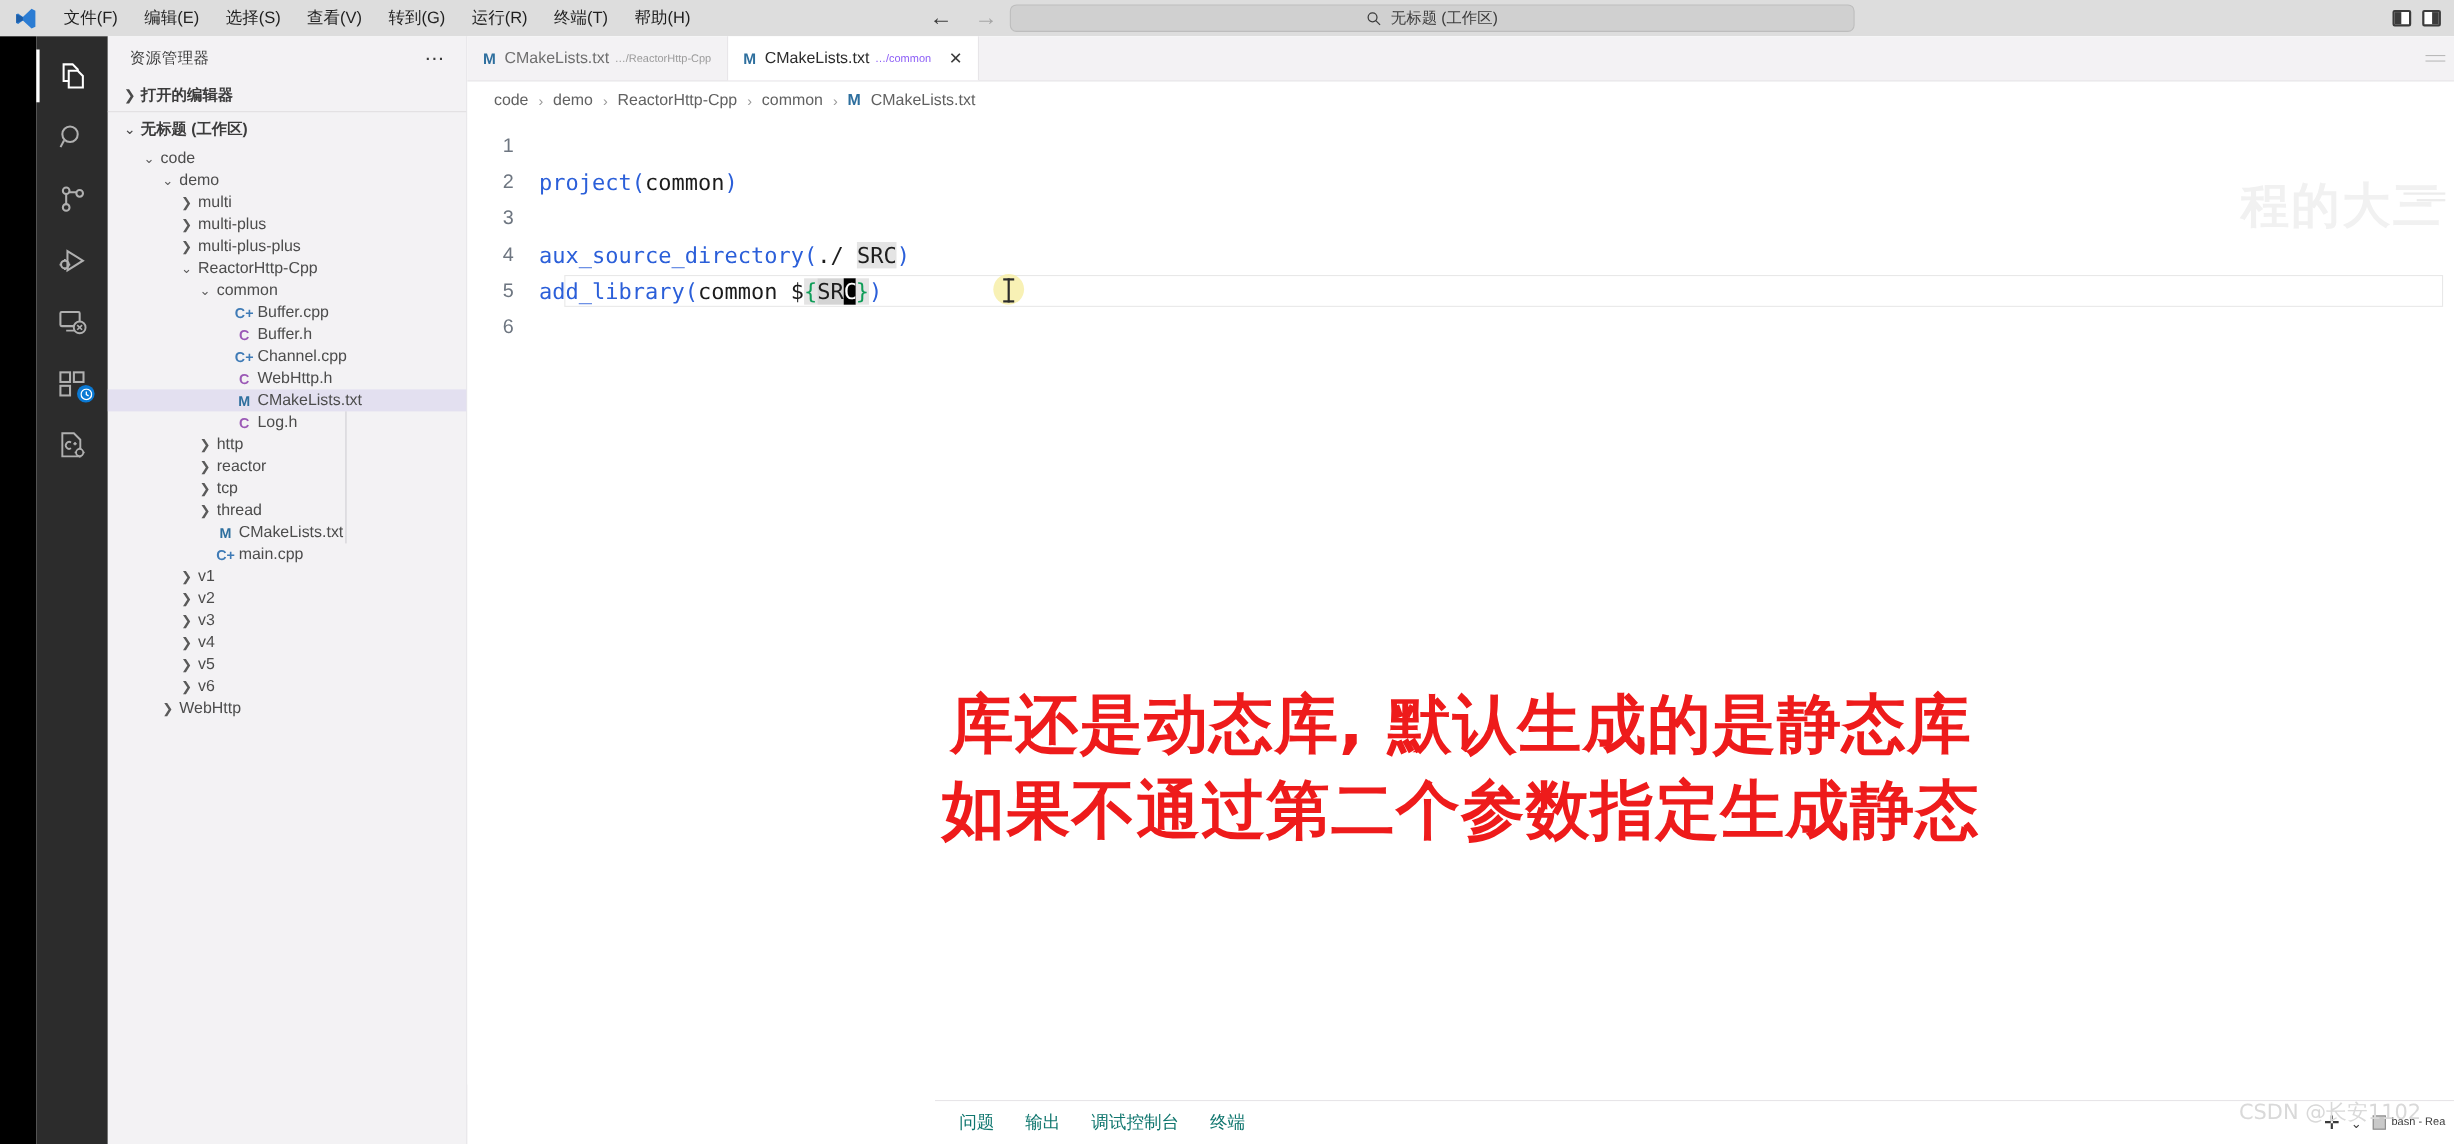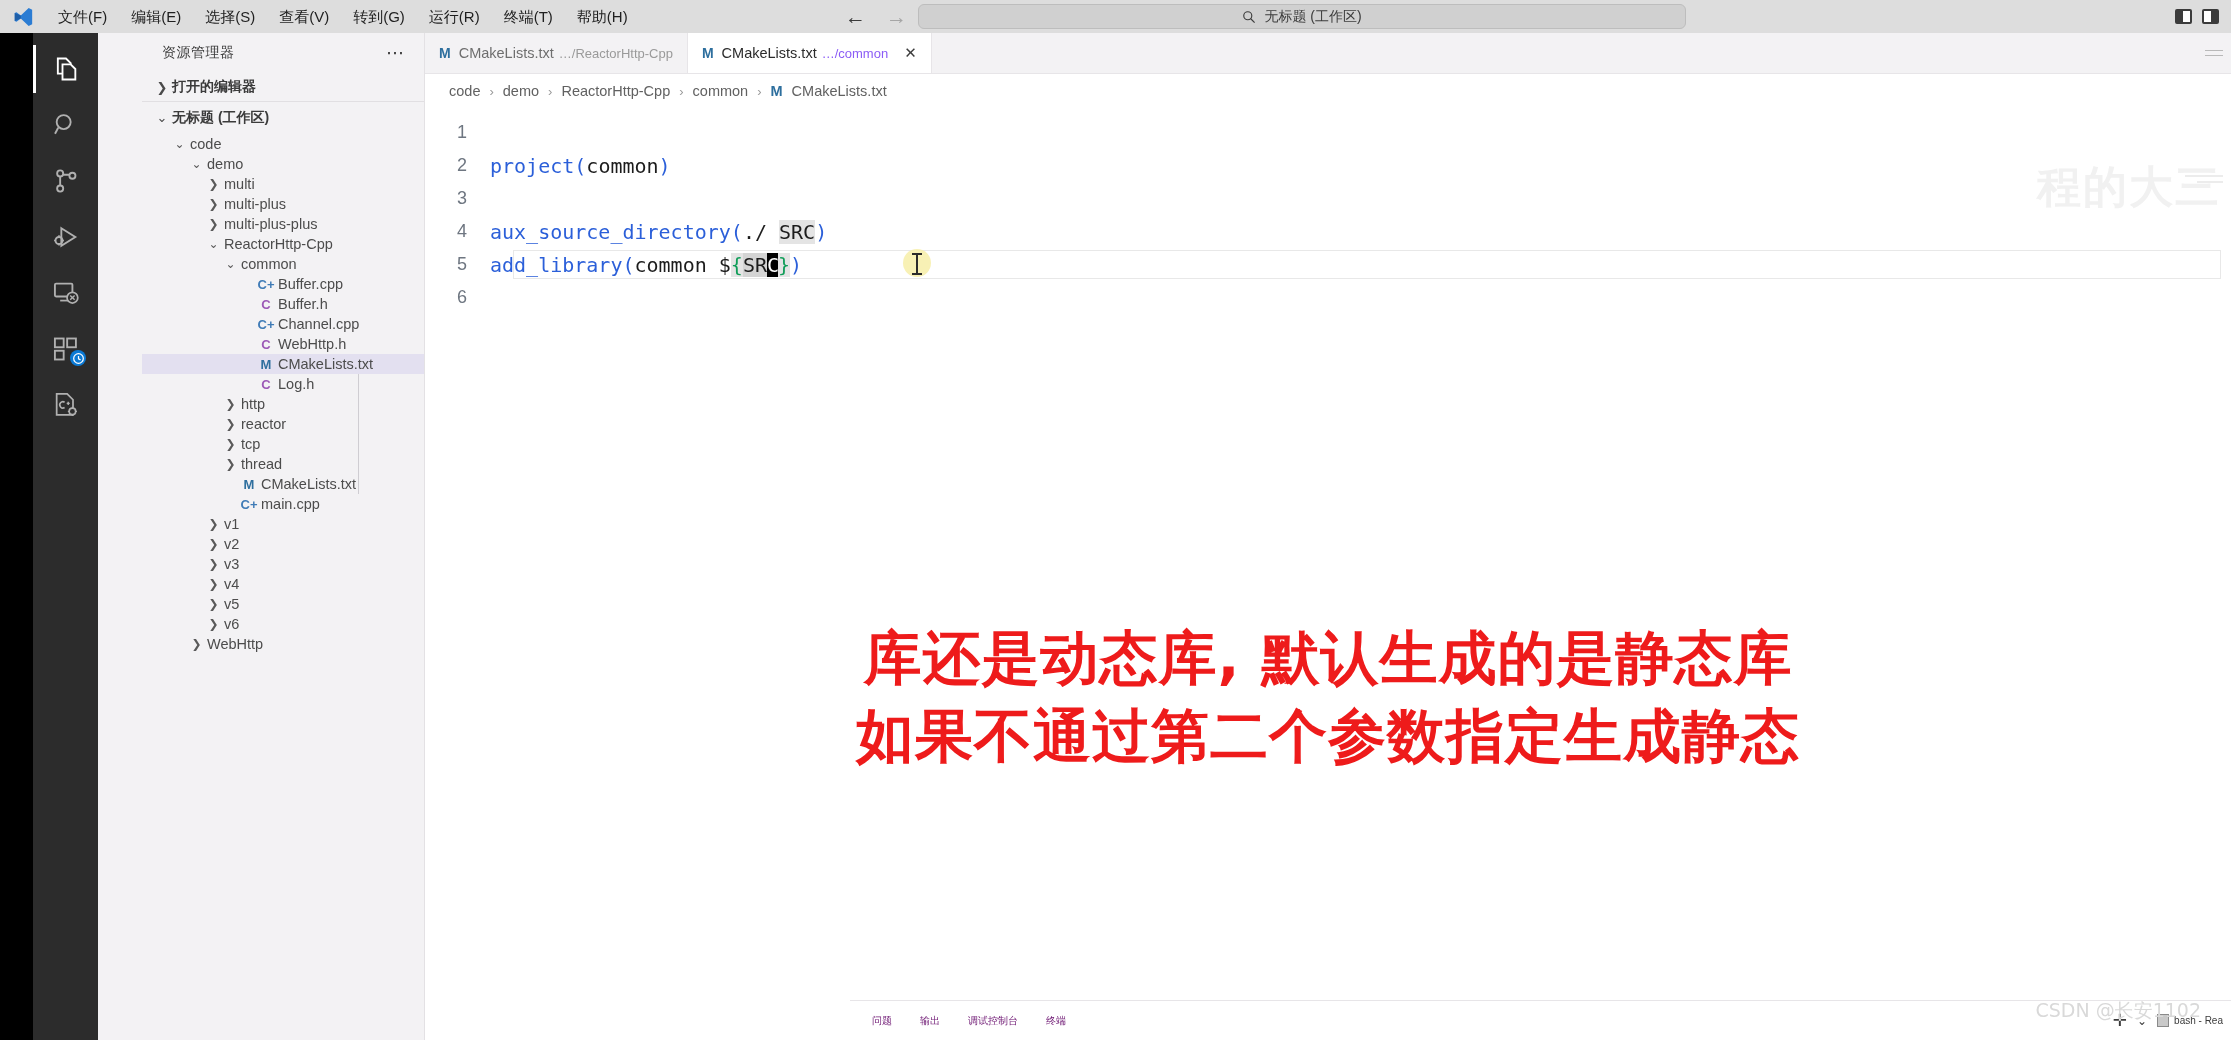--- a/index.html
+++ b/index.html
@@ -46,21 +46,21 @@
     position:relative; cursor:default; }
   .act svg { width:28px; height:28px; }
   .act.active::before { content:""; position:absolute; left:0; top:4px; bottom:4px; width:3px;
     background:#ffffff; }
   .badge-clock { position:absolute; right:12px; bottom:11px; width:16px; height:16px;
     border-radius:50%; background:#0a79d4; display:flex; align-items:center; justify-content:center; }
   .badge-clock svg { width:11px; height:11px; }
 
   
   .sidebar { position:absolute; left:98px; top:33px; width:327px; height:1007px;
-    background:#f3f2f4; border-right:1px solid #e3e1e4;padding-left:44px; }
+    background:#f3f2f4; border-right:1px solid #e3e1e4; }
   .sb-title { height:40px; display:flex; align-items:center; justify-content:space-between;
     padding:0 18px 0 20px; }
   .sb-title .t { font-size:14px; color:#3b3b3b; letter-spacing:.5px; }
   .sb-title .dots { font-size:18px; color:#3b3b3b; letter-spacing:2px; cursor:default; line-height:1; }
 
   .sec-open { height:29px; display:flex; align-items:center; padding-left:10px;
     border-bottom:1px solid #e1dfe2; }
   .sec-open .chev { width:20px; text-align:center; color:#4a4a4a; font-size:13px; }
   .sec-open .lbl { font-size:14px; font-weight:bold; color:#3b3b3b; }
 
@@ -86,21 +86,21 @@
   
   .editor { position:absolute; left:425px; top:33px; right:0; bottom:0; background:#ffffff; }
 
   .tabsbar { height:41px; background:#f3f2f4; display:flex; align-items:stretch;
     border-bottom:1px solid #e7e5e8; position:relative; }
   .tab { display:flex; align-items:center; gap:8px; padding:0 14px; font-size:14.5px;
     color:#6e6e6e; cursor:default; border-right:1px solid #e7e5e8; position:relative; }
   .tab.active { background:#ffffff; color:#2b2b2b; }
   .tab .mi { color:#2e6f9e; font-weight:bold; font-size:14px; }
   .tab .tname { white-space:nowrap; }
-  .tab .tpath { color:#9a9a9a; font-size:13px; margin-left:-3px; }
+  .tab .tpath { color:#9a9a9a; font-size:10px; margin-left:-3px; }
   .tab.active .tpath { color:#8b5cf6; }
   .tab .close { margin-left:8px; font-size:15px; color:#3b3b3b; }
 
   .tabs-right { position:absolute; right:8px; top:0; height:41px; display:flex;
     align-items:center; gap:14px; }
   .tr-ico { width:18px; height:14px; position:relative; }
   .tr-ico .l1,.tr-ico .l2 { position:absolute; left:0; right:0; height:1.5px; background:#b9b9b9; }
   .tr-ico .l1 { top:3px; } .tr-ico .l2 { top:8px; }
 
   .breadcrumb { height:34px; display:flex; align-items:center; padding-left:24px;
@@ -142,21 +142,21 @@
     font-family:"DejaVu Sans","Liberation Sans",sans-serif; }
 
   
   .minimap { position:absolute; right:0; top:41px; width:52px; height:120px; }
   .mm-l { position:absolute; right:8px; height:2px; background:#ececec; }
 
   
   .panel { position:absolute; left:425px; right:0; bottom:0; height:40px; background:#ffffff;
     border-top:1px solid #e7e5e8; display:flex; align-items:center; }
   .panel-tabs { display:flex; align-items:center; gap:28px; padding-left:22px; }
-  .p-tab { font-size:10px; color:#701a75; cursor:default; }
+  .p-tab { font-size:16px; color:#0f766e; cursor:default; }
   .panel-right { position:absolute; right:8px; display:flex; align-items:center; gap:10px; }
   .p-plus { font-size:17px; color:#3b3b3b; }
   .p-chev { font-size:12px; color:#3b3b3b; }
   .p-term { font-size:10px; color:#3b3b3b; display:flex; align-items:center; gap:5px; }
   .term-glyph { width:12px; height:13px; background:#c9c9c9; border:1px solid #8a8a8a; }
 
   
   .csdn { position:absolute; right:30px; bottom:16px; font-size:19px; color:#d9d9d9;
     white-space:nowrap; font-family:"DejaVu Sans","Liberation Sans",sans-serif; }
 </style>

